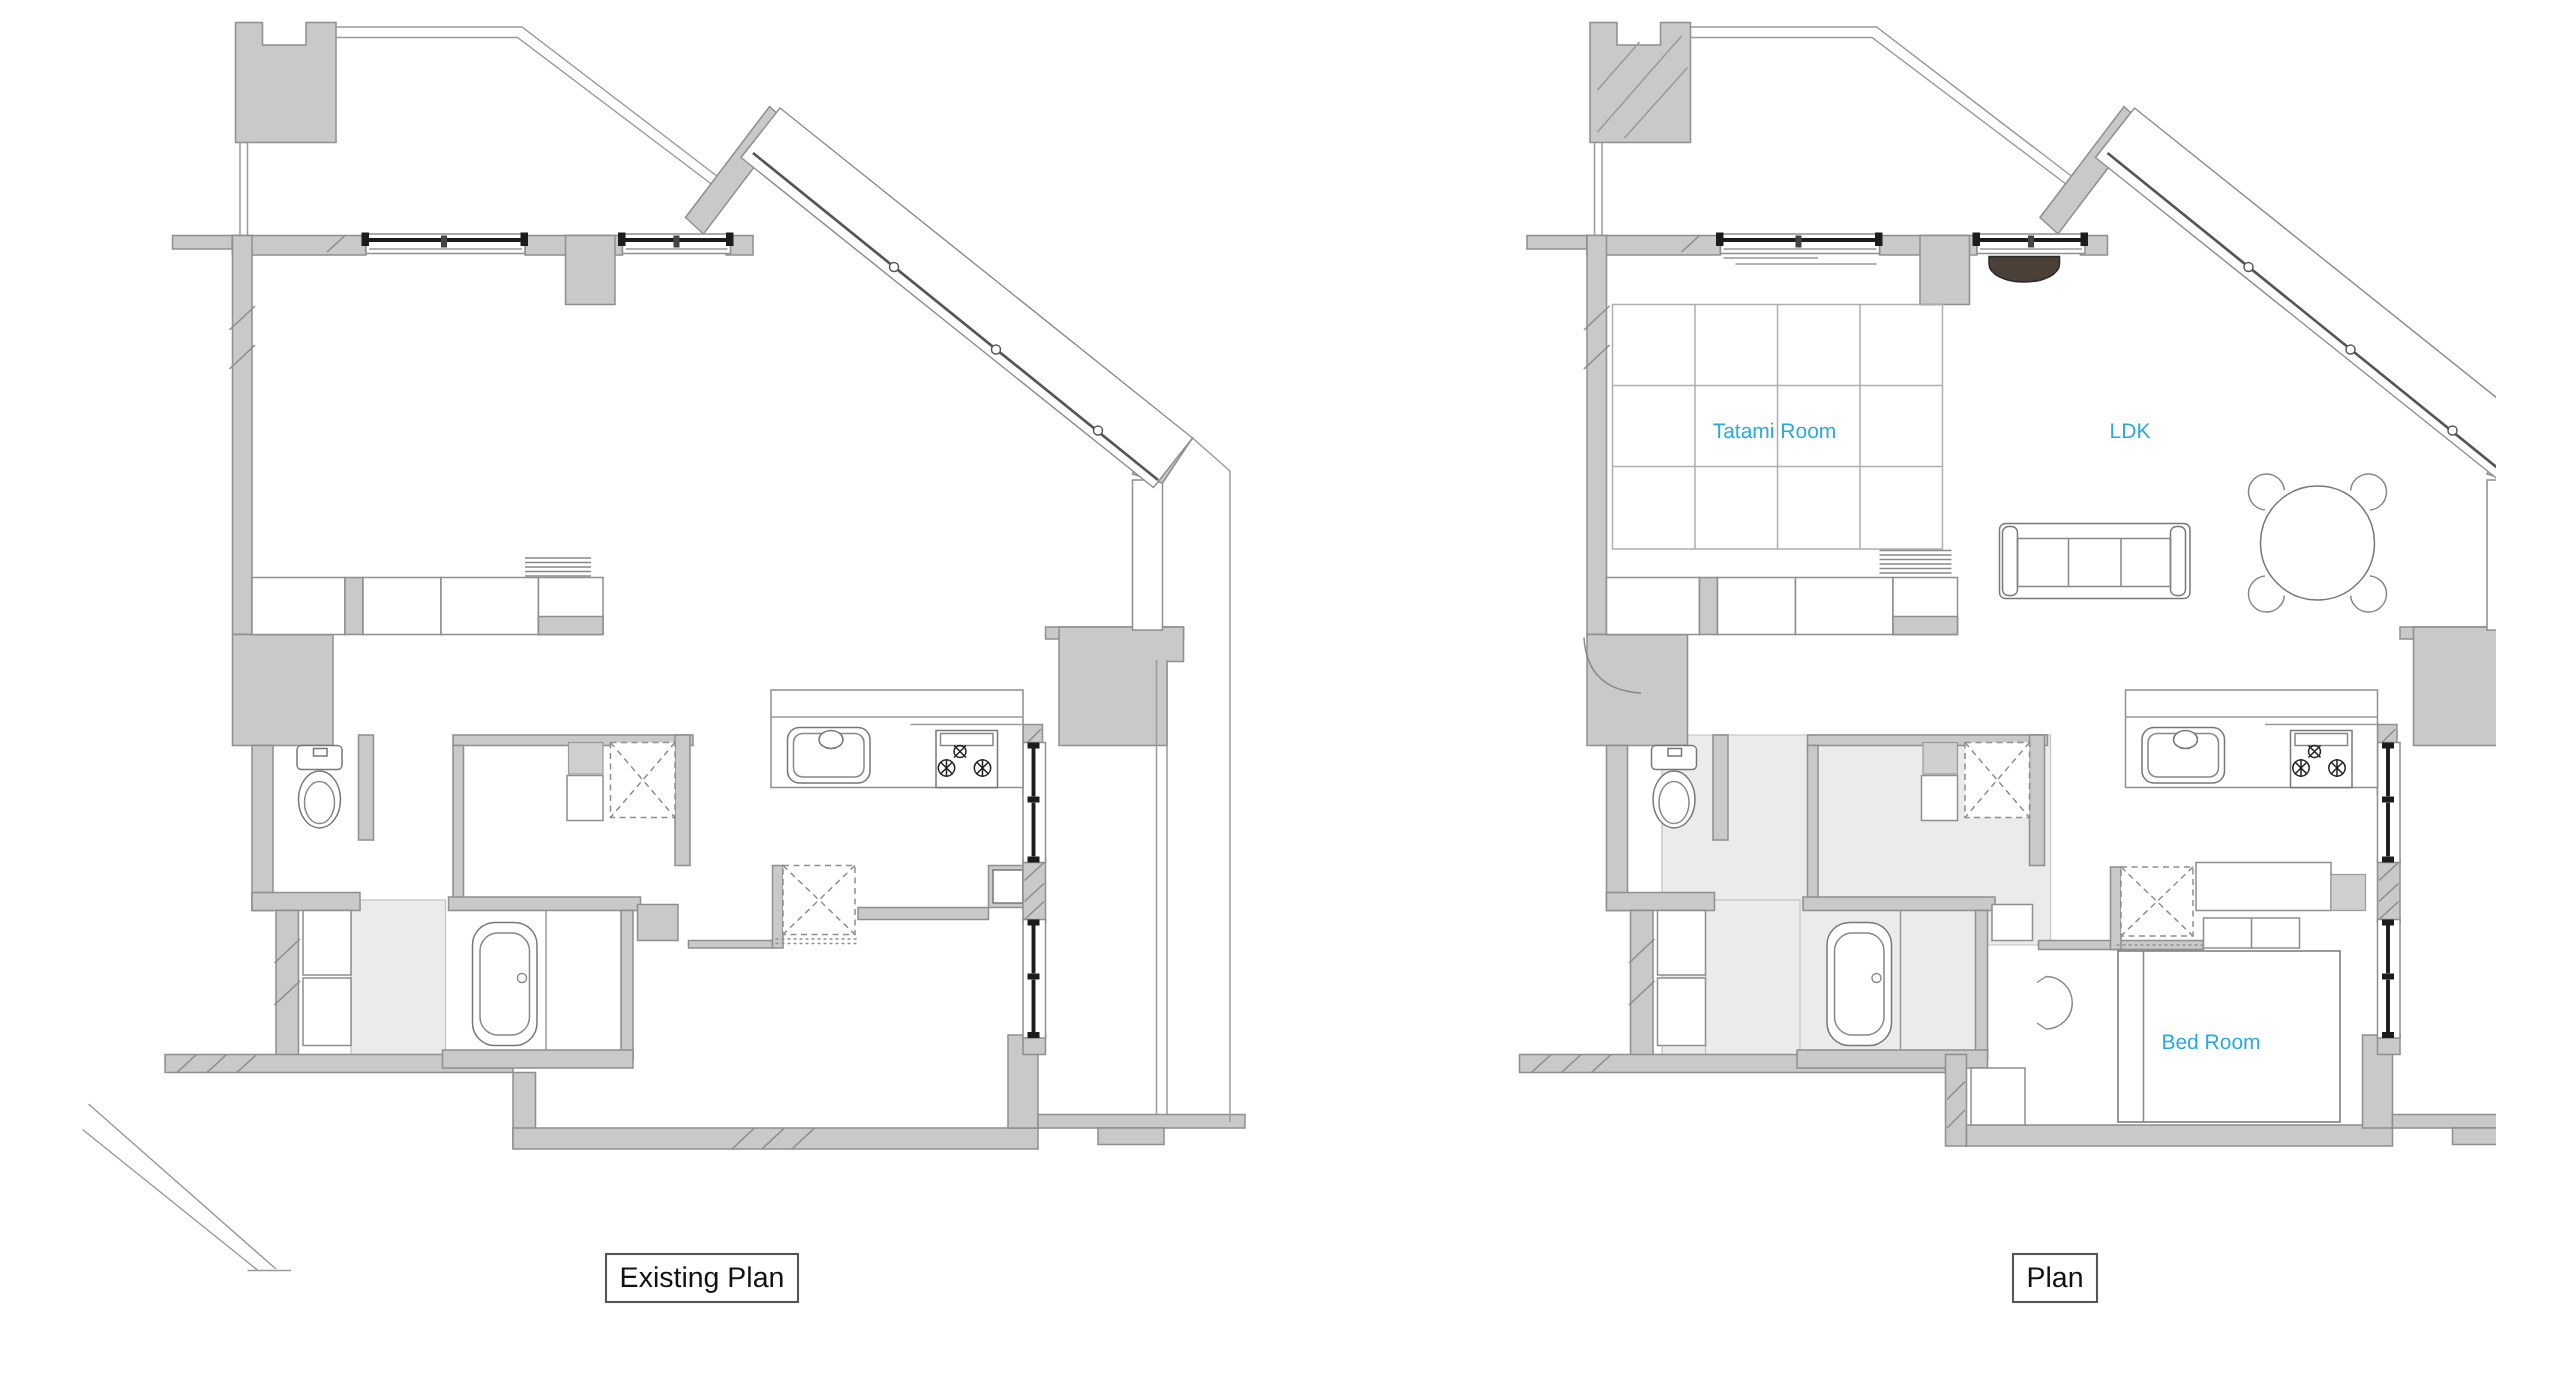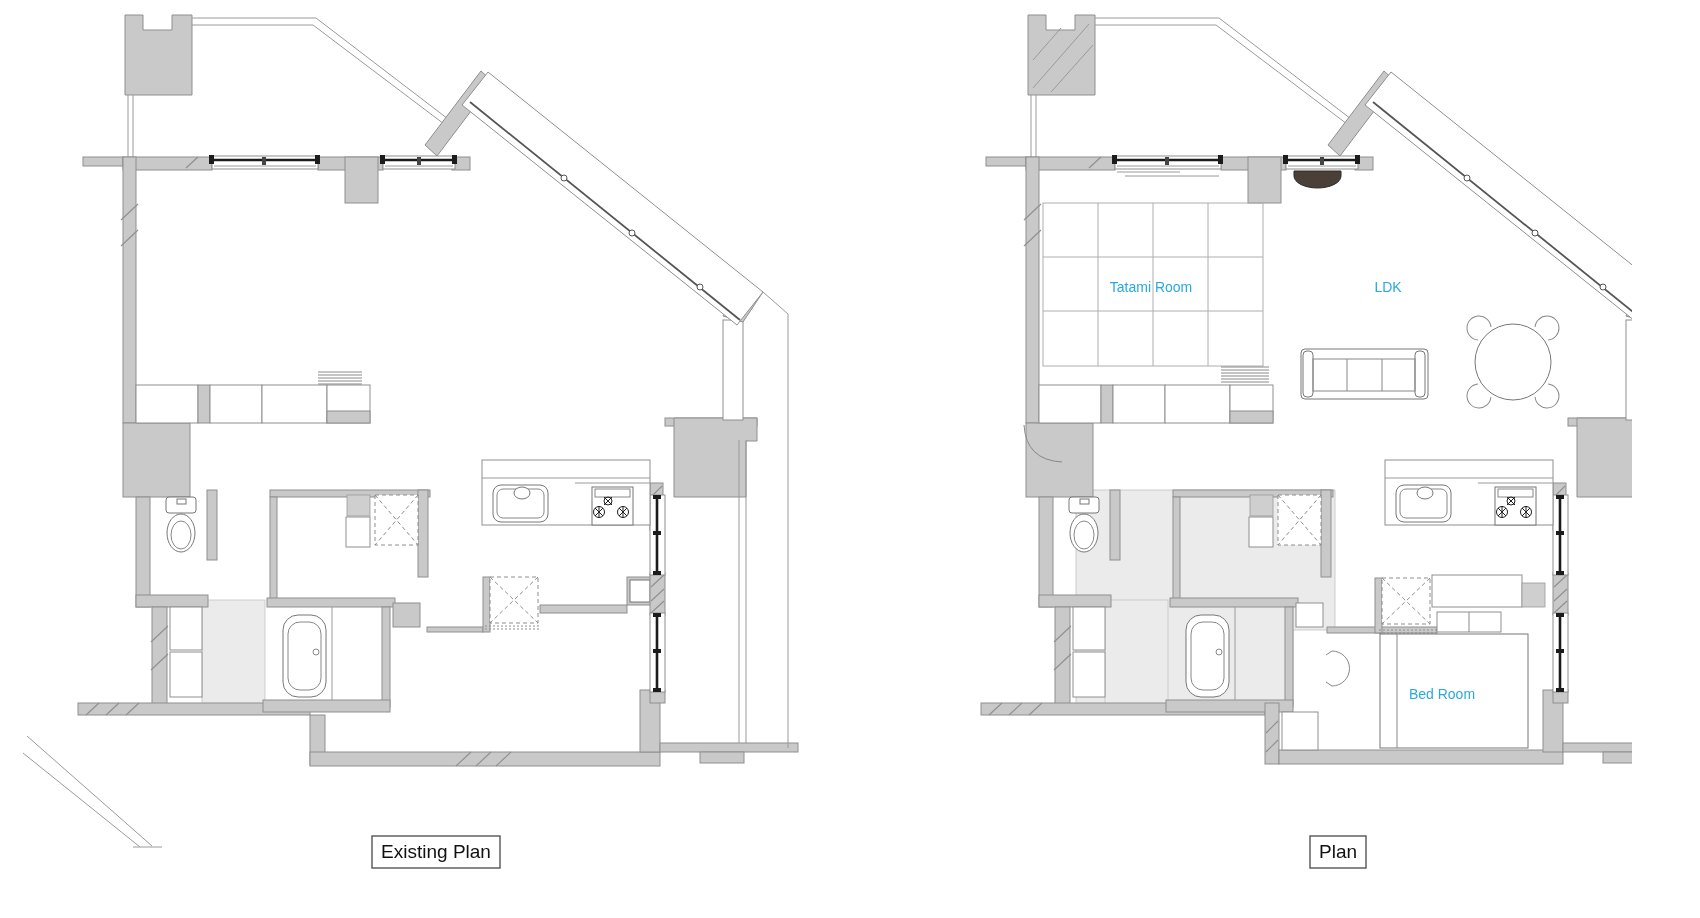--- a/index.html
+++ b/index.html
@@ -1,17 +1,17 @@
 <!DOCTYPE html>
 <html><head>
 <meta charset="utf-8">
 <style>
   html,body{margin:0;padding:0;background:#ffffff;}
   #canvas{position:relative;width:1632px;height:918px;background:#ffffff;overflow:hidden;
-          font-family:"Liberation Sans",sans-serif;}
+          font-family:"Liberation Sans",sans-serif;margin-left:32px;}
   svg{display:block;}
   .w    {fill:#c9c9c9;stroke:#8f8f8f;stroke-width:1;}
   .wl   {fill:none;stroke:#9a9a9a;stroke-width:1;}
   .rm   {fill:#ffffff;stroke:#8f8f8f;stroke-width:1;}
   .fx   {fill:#ffffff;stroke:#777777;stroke-width:1;}
   .fxl  {fill:none;stroke:#888888;stroke-width:1;}
   .dash {fill:#ffffff;stroke:#8e8e8e;stroke-width:1;stroke-dasharray:4 3;}
   .dashl{fill:none;stroke:#8e8e8e;stroke-width:1;stroke-dasharray:4 3;}
   .grid {fill:none;stroke:#aeaeae;stroke-width:1;}
   .dark {fill:none;stroke:#1c1c1c;stroke-width:2.6;}

